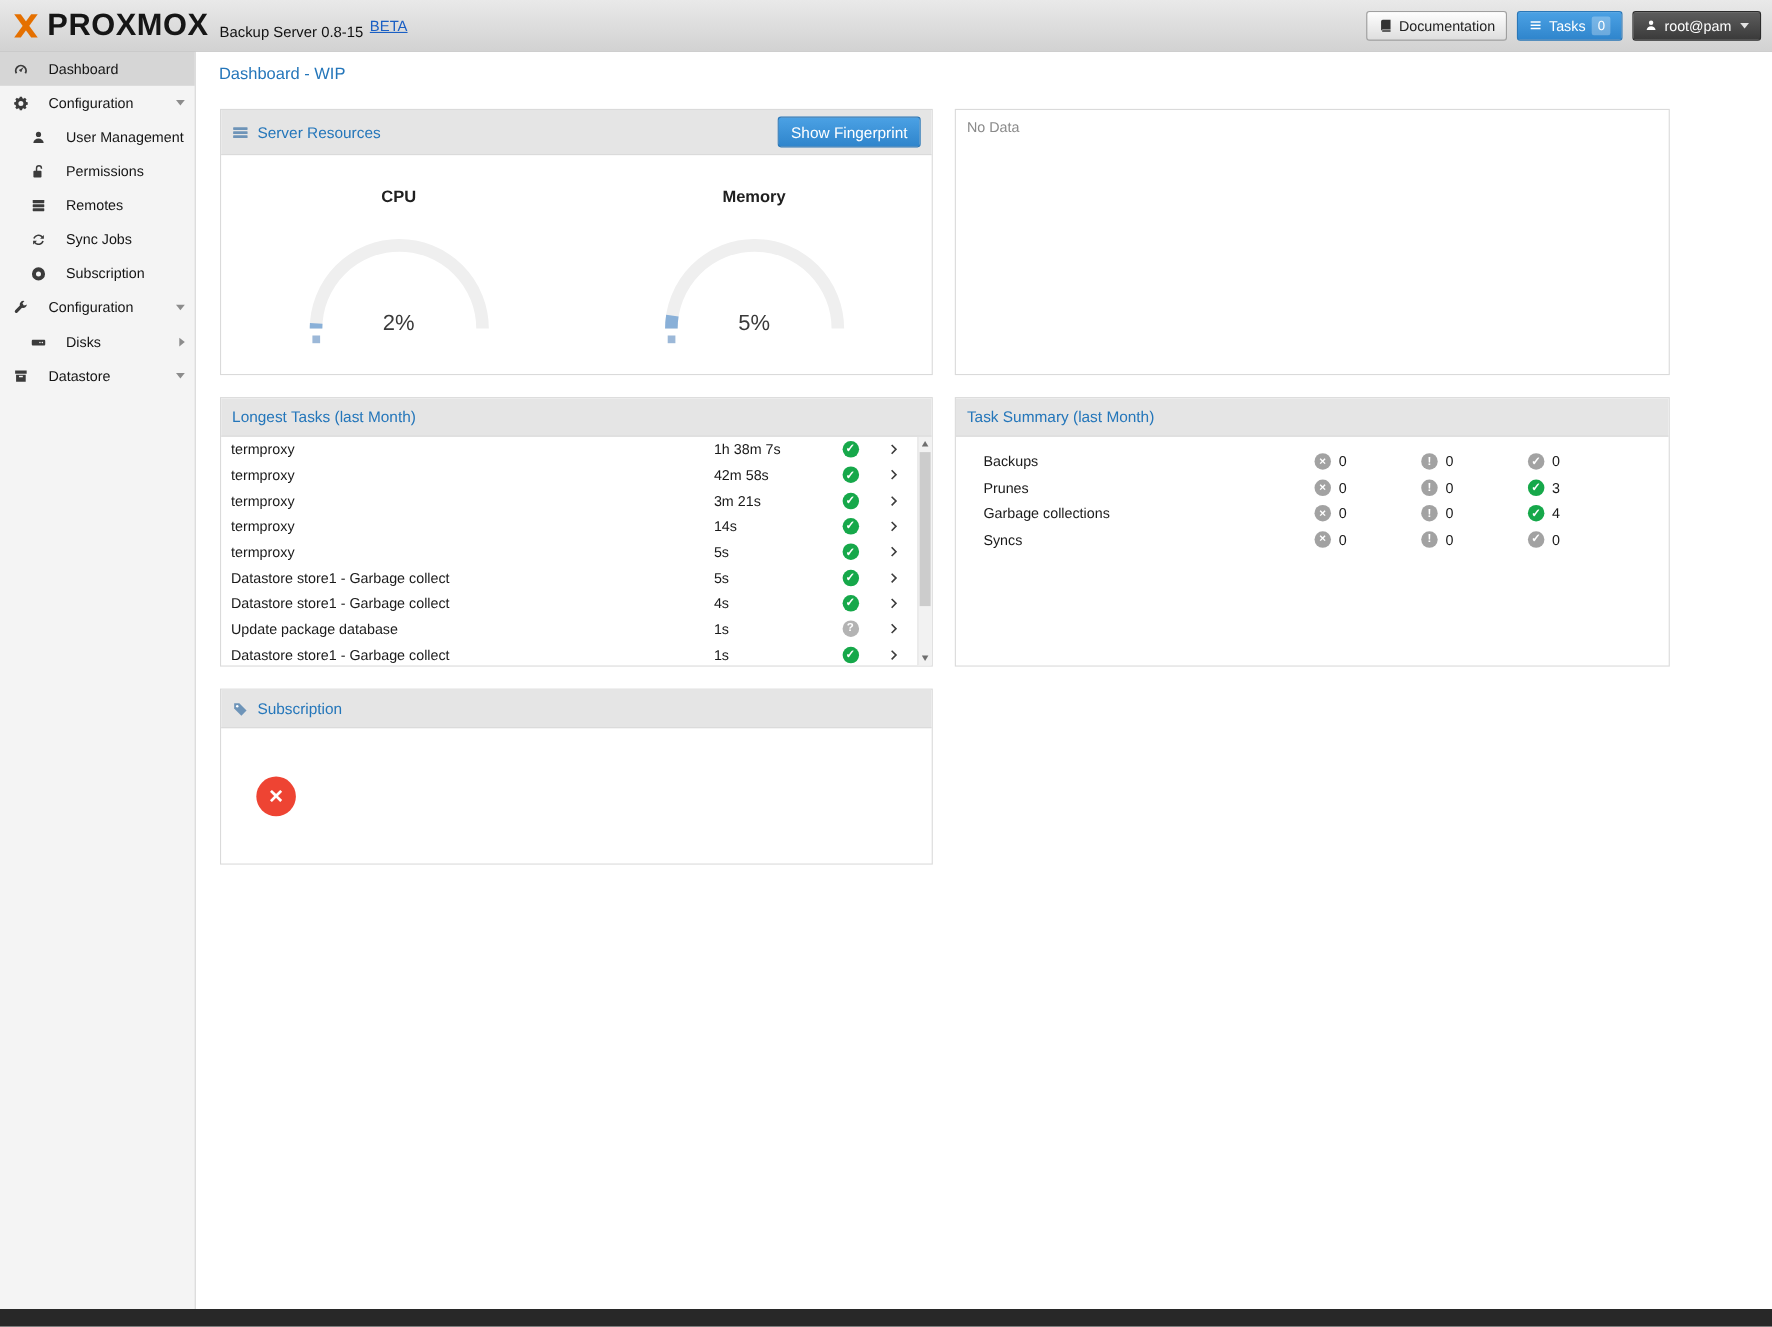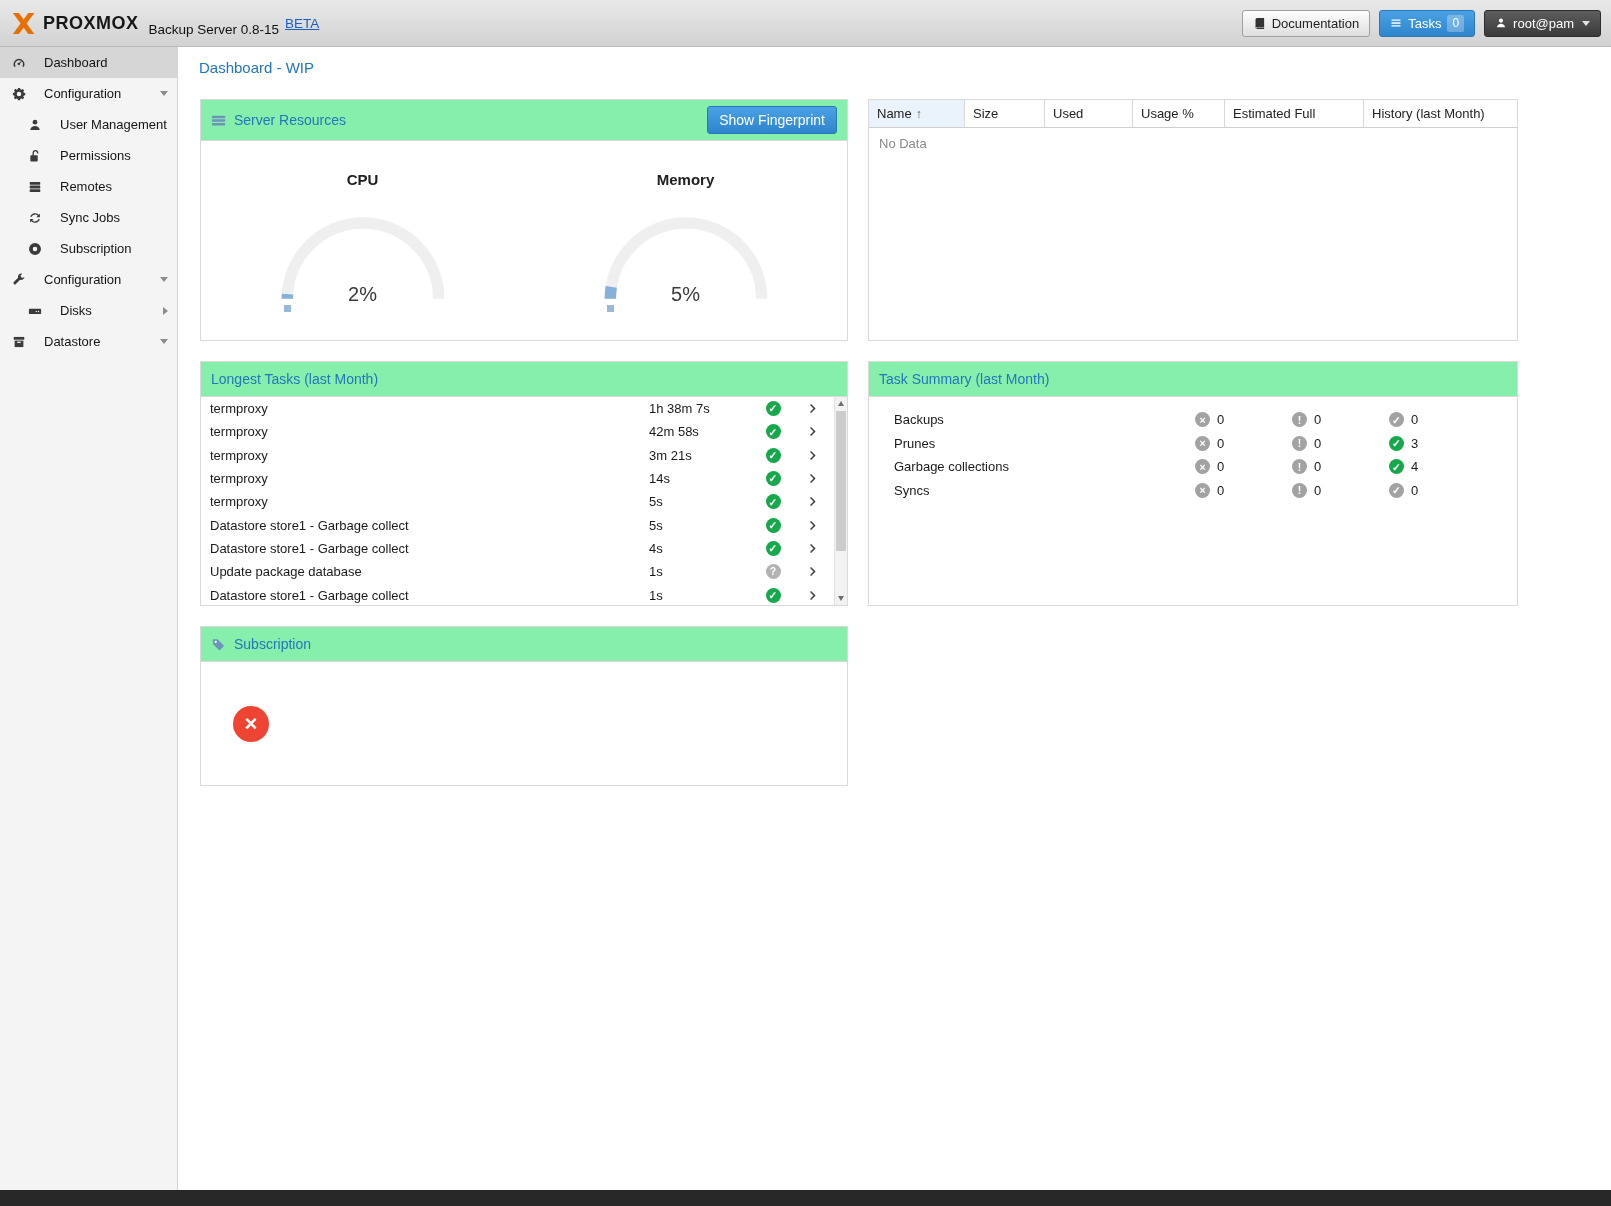--- a/index.html
+++ b/index.html
@@ -6,21 +6,21 @@
   html,body { width:1611px; height:1206px; }
   body {
     position:relative; overflow:hidden; background:#fff;
     font-family:"Liberation Sans", sans-serif; font-size:13px; color:#1a1a1a;
   }
   
   .topbar { position:absolute; top:0; left:0; right:0; height:47px; z-index:5;
     background:linear-gradient(#e9e9e9,#d2d2d2); border-bottom:1px solid #b9b9b9;
     display:flex; align-items:center; padding:0 10px; }
   .brand { display:flex; align-items:center; gap:6px; }
-  .brand-text { font-size:18px; font-weight:bold; letter-spacing:.5px; color:#161616; }
+  .brand-text { font-size:28px; font-weight:bold; letter-spacing:.5px; color:#161616; }
   .product { margin-left:10px; font-size:13.5px; color:#111;margin-top:12px; }
   .beta { margin-left:6px; color:#1a5fc4; text-decoration:underline; font-size:13.5px; cursor:pointer; }
   .topbar-right { margin-left:auto; display:flex; align-items:center; gap:9px; }
   .tb-btn { display:inline-flex; align-items:center; gap:6px; height:27px; padding:0 10px;
     border-radius:3px; font-size:13px; cursor:pointer; border:1px solid transparent; font-family:inherit; }
   .btn-light { background:linear-gradient(#fefefe,#dedede); border-color:#9f9f9f; color:#222; }
   .btn-blue  { background:linear-gradient(#4ba1e4,#2f85cc); border-color:#2a77b7; color:#fff; }
   .btn-dark  { background:linear-gradient(#5d5d5d,#3a3a3a); border-color:#2c2c2c; color:#fff; }
   .badge { background:rgba(255,255,255,.28); border-radius:2px; padding:0 5px; font-size:12px; line-height:17px; }
   .caret-dn-w { width:0; height:0; border-left:4px solid transparent; border-right:4px solid transparent;
@@ -38,21 +38,21 @@
     border-top:5px solid #8c8c8c; margin-left:auto; }
   .caret-rt { width:0; height:0; border-top:4px solid transparent; border-bottom:4px solid transparent;
     border-left:5px solid #8c8c8c; margin-left:auto; }
   
   .content { position:absolute; top:47px; left:179px; right:0; bottom:16px; background:#fff; overflow:hidden; }
   .page-title { height:40px; display:flex; align-items:center; padding-left:20px;
     font-size:15px; color:#2476ba; }
   .grid { display:grid; grid-template-columns:648px 650px; grid-template-rows:242px 245px 160px;
     column-gap:20px; row-gap:20px; padding-left:21px; margin-top:12px; }
   .panel { border:1px solid #dadada; background:#fff; display:flex; flex-direction:column; overflow:hidden; }
-  .panel-hd { background:#86efac; border-bottom:1px solid #dadada; display:flex; align-items:center;
+  .panel-hd { background:#e5e5e5; border-bottom:1px solid #dadada; display:flex; align-items:center;
     padding:0 10px; min-height:35px; gap:8px; flex:0 0 auto; }
   .panel-hd.hd-lg { min-height:41px; }
   .panel-title { color:#2476ba; font-size:14px; }
   .hd-spacer { flex:1; }
   .btn-fp { background:linear-gradient(#4ba1e4,#2f85cc); border:1px solid #2a77b7; color:#fff;
     font-size:14px; padding:5px 11px; border-radius:3px; cursor:pointer; font-family:inherit; }
   .hd-ico svg { width:15px; height:15px; fill:#6e94b8; display:block; }
   
   .gauges { flex:1; display:flex; justify-content:space-around; align-items:flex-start; padding-top:30px; }
   .gauge { width:190px; text-align:center; }
@@ -283,41 +283,20 @@
               <path class="gauge-value" d="M14 96 A86 86 0 0 1 186 96" stroke-dasharray="13.5 999"></path>
             </svg>
             <span class="gauge-tick"></span>
             <div class="gauge-text">5%</div>
           </div>
         </div>
       </div>
     </section>
 
     <section class="panel">
-      <div class="du-head">
-        <div class="du-cell du-w0 sorted">
-          <span>Name</span>
-          <span class="sort-arrow">↑</span>
-        </div>
-        <div class="du-cell du-w1">
-          <span>Size</span>
-        </div>
-        <div class="du-cell du-w2">
-          <span>Used</span>
-        </div>
-        <div class="du-cell du-w3">
-          <span>Usage %</span>
-        </div>
-        <div class="du-cell du-w4">
-          <span>Estimated Full</span>
-        </div>
-        <div class="du-cell du-w5">
-          <span>History (last Month)</span>
-        </div>
-      </div>
       <div class="du-empty">No Data</div>
     </section>
 
     <section class="panel">
       <div class="panel-hd">
         <span class="panel-title">Longest Tasks (last Month)</span>
       </div>
       <div class="lt-body">
         <div class="lt-rows">
             <div class="lt-row">

